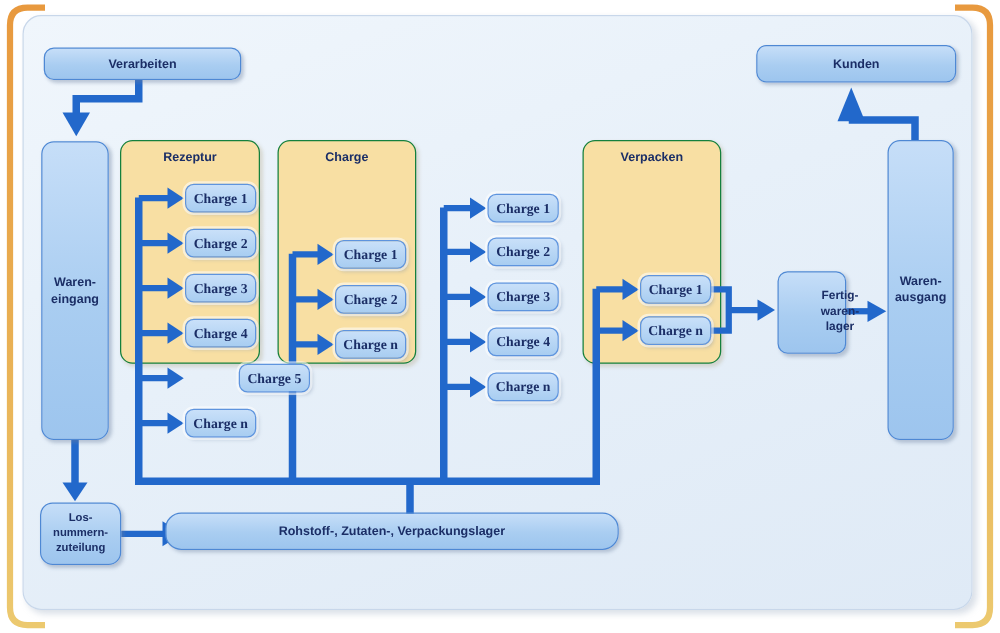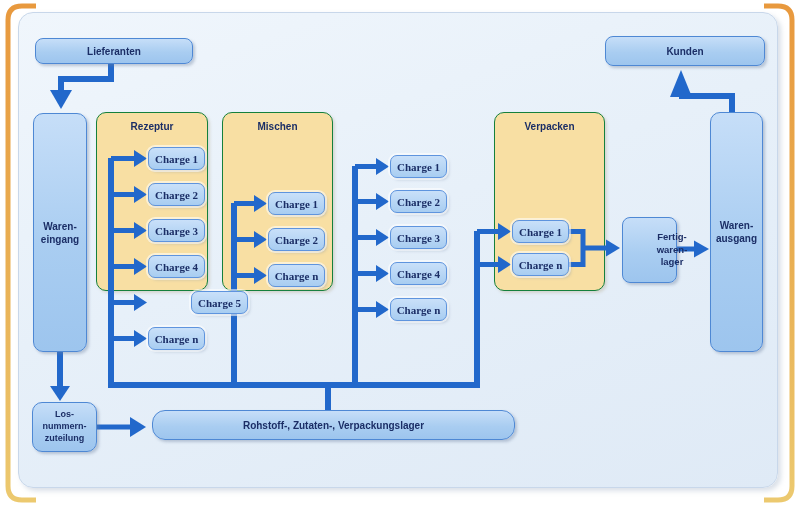--- a/index.html
+++ b/index.html
@@ -48,23 +48,23 @@
     <path d="M36,6 H22 Q8,6 8,20 V486 Q8,500 22,500 H36" stroke="url(#frameGrad)" stroke-width="5" fill="none"></path>
     <path d="M764,6 H778 Q792,6 792,20 V486 Q792,500 778,500 H764" stroke="url(#frameGrad)" stroke-width="5" fill="none"></path>
   </svg>
 
   <div class="panel"></div>
 
   <section class="proc" style="left:96px;width:112px;">
     <div class="proc-title">Rezeptur</div>
   </section>
   <section class="proc" style="left:222px;width:111px;">
-    <div class="proc-title">Mischen</div>
+    <div class="proc-title">Charge</div>
   </section>
-  <section class="proc" style="left:466px;width:111px;margin-left:28px;">
+  <section class="proc" style="left:466px;width:111px;">
     <div class="proc-title">Verpacken</div>
   </section>
 
   <svg class="layer wires" width="800" height="506" viewBox="0 0 800 506">
     <g>
       <polyline class="w6" points="111,64 111,79 61,79 61,92"></polyline>
       <polygon points="50,90 72,90 61,109"></polygon>
     </g>
     <g>
       <polyline class="w6" points="60,352 60,388"></polyline>
@@ -145,21 +145,21 @@
   <div class="charge" style="left:390px;top:155px;">Charge 1</div>
   <div class="charge" style="left:390px;top:190px;">Charge 2</div>
   <div class="charge" style="left:390px;top:226px;">Charge 3</div>
   <div class="charge" style="left:390px;top:262px;">Charge 4</div>
   <div class="charge" style="left:390px;top:298px;">Charge n</div>
 
   <div class="charge" style="left:512px;top:220px;">Charge 1</div>
   <div class="charge" style="left:512px;top:253px;">Charge n</div>
 
   <div class="node" style="left:35px;top:38px;width:158px;height:26px;">
-    <span>Lieferanten</span>
+    <span>Verarbeiten</span>
   </div>
   <div class="node" style="left:605px;top:36px;width:160px;height:30px;">
     <span>Kunden</span>
   </div>
   <div class="node" style="left:33px;top:113px;width:54px;height:239px;border-radius:10px;">
     <span>Waren-</span>
     <span>eingang</span>
   </div>
   <div class="node" style="left:710px;top:112px;width:53px;height:240px;border-radius:10px;">
     <span>Waren-</span>
@@ -168,17 +168,17 @@
   <div class="node" style="left:622px;top:217px;width:55px;height:66px;font-size:9.5px;padding-left:45px;">
     <span>Fertig-</span>
     <span>waren-</span>
     <span>lager</span>
   </div>
   <div class="node" style="left:32px;top:402px;width:65px;height:50px;font-size:9px;border-radius:10px;">
     <span>Los-</span>
     <span>nummern-</span>
     <span>zuteilung</span>
   </div>
-  <div class="node" style="left:152px;top:410px;width:363px;height:30px;border-radius:13px;">
+  <div class="node" style="left:132px;top:410px;width:363px;height:30px;border-radius:13px;">
     <span>Rohstoff-, Zutaten-, Verpackungslager</span>
   </div>
 
 </div>
 
 </body></html>

